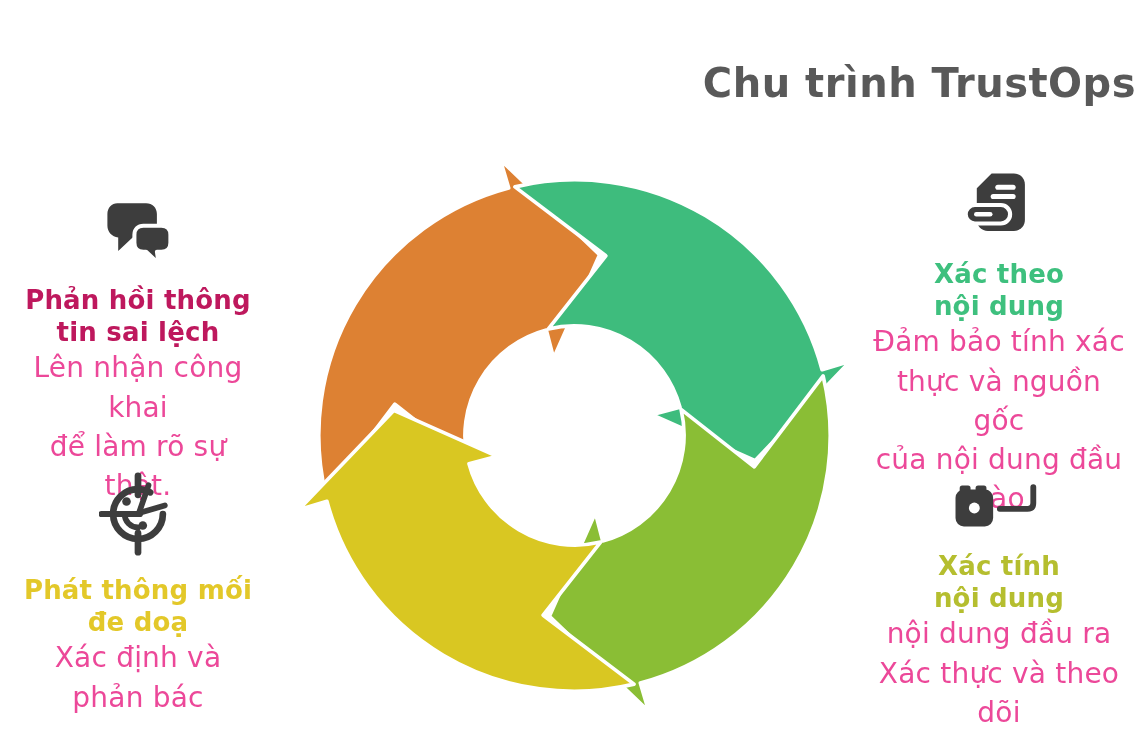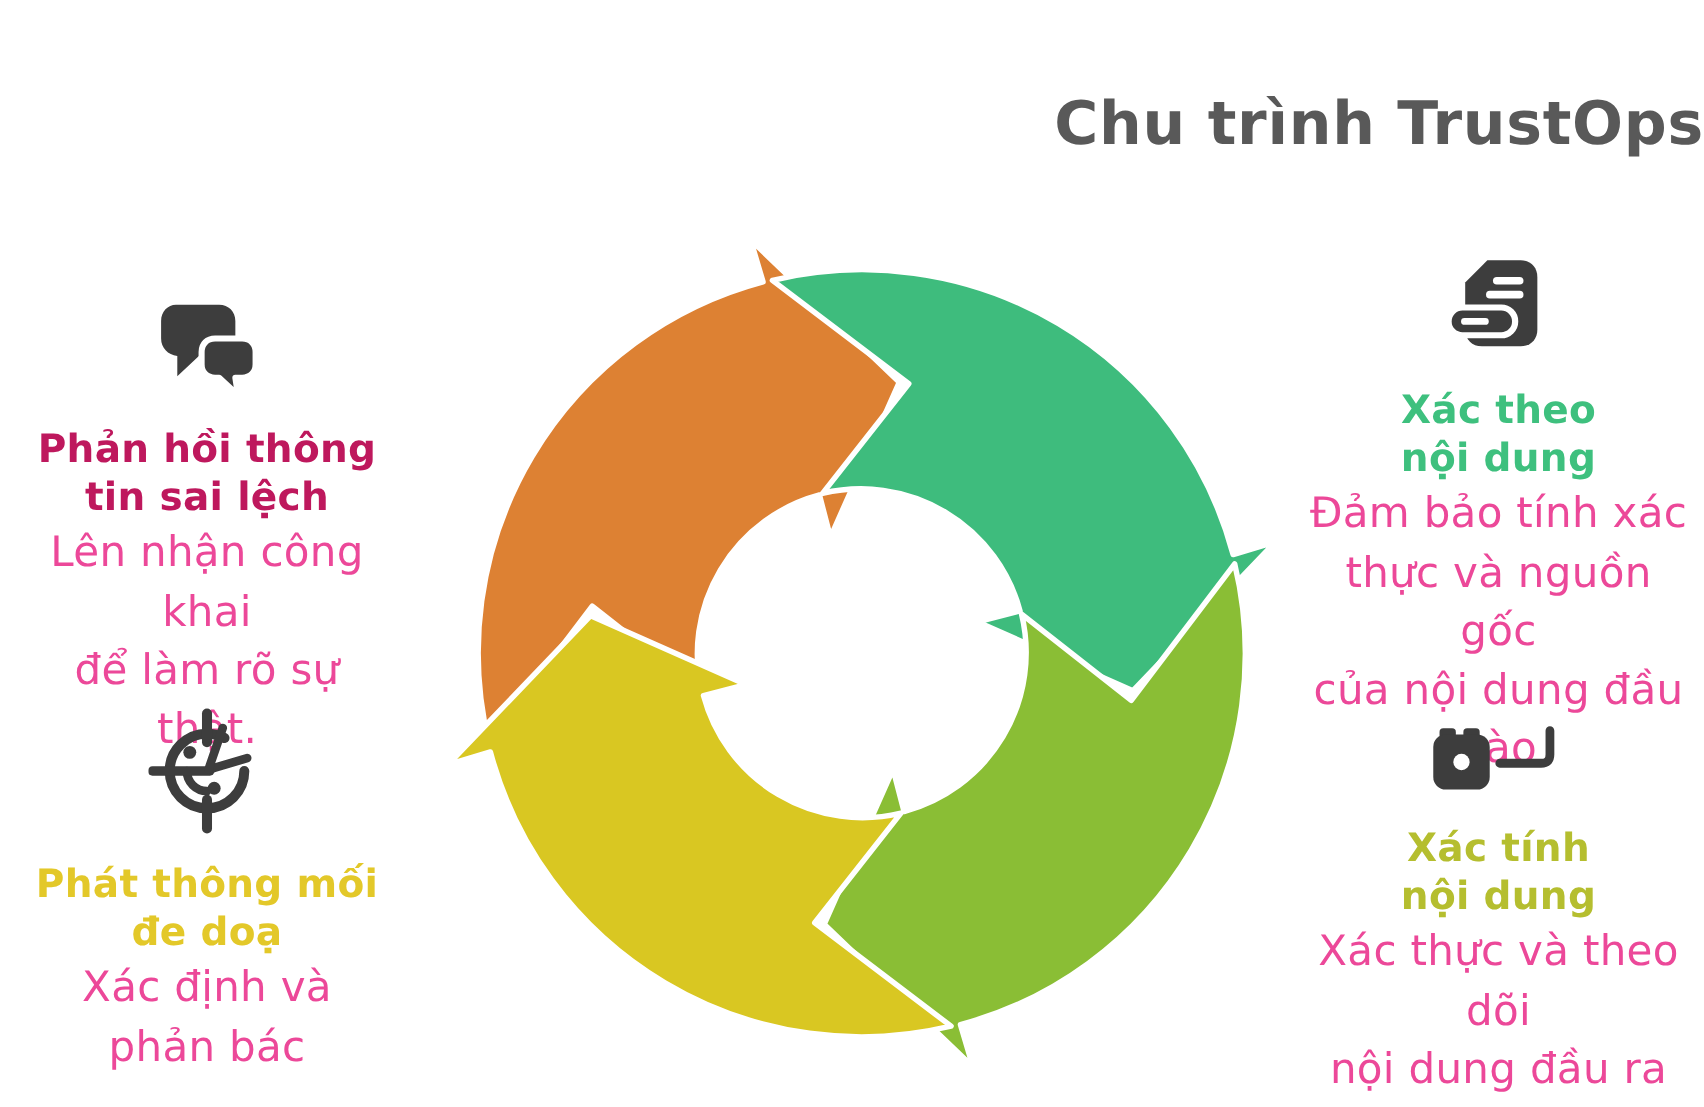--- a/index.html
+++ b/index.html
@@ -122,18 +122,18 @@
         <rect x="3" y="9" width="45" height="44" rx="10" fill="#3d3d3d"></rect>
         <circle cx="25.5" cy="31" r="6.5" fill="#ffffff"></circle>
         <path d="M56,32 H89 Q96,32 96,25 V6" fill="none" stroke="#3d3d3d" stroke-width="7" stroke-linecap="round"></path>
       </svg>
     </div>
     <h2 style="color: rgb(181, 190, 47);">
       <span>Xác tính</span>
       <span>nội dung</span>
     </h2>
     <p>
+      <span>nội dung đầu ra</span>
       <span>Xác thực và theo dõi</span>
-      <span>nội dung đầu ra</span>
     </p>
   </div>
 
 </div>
 
 </body></html>

